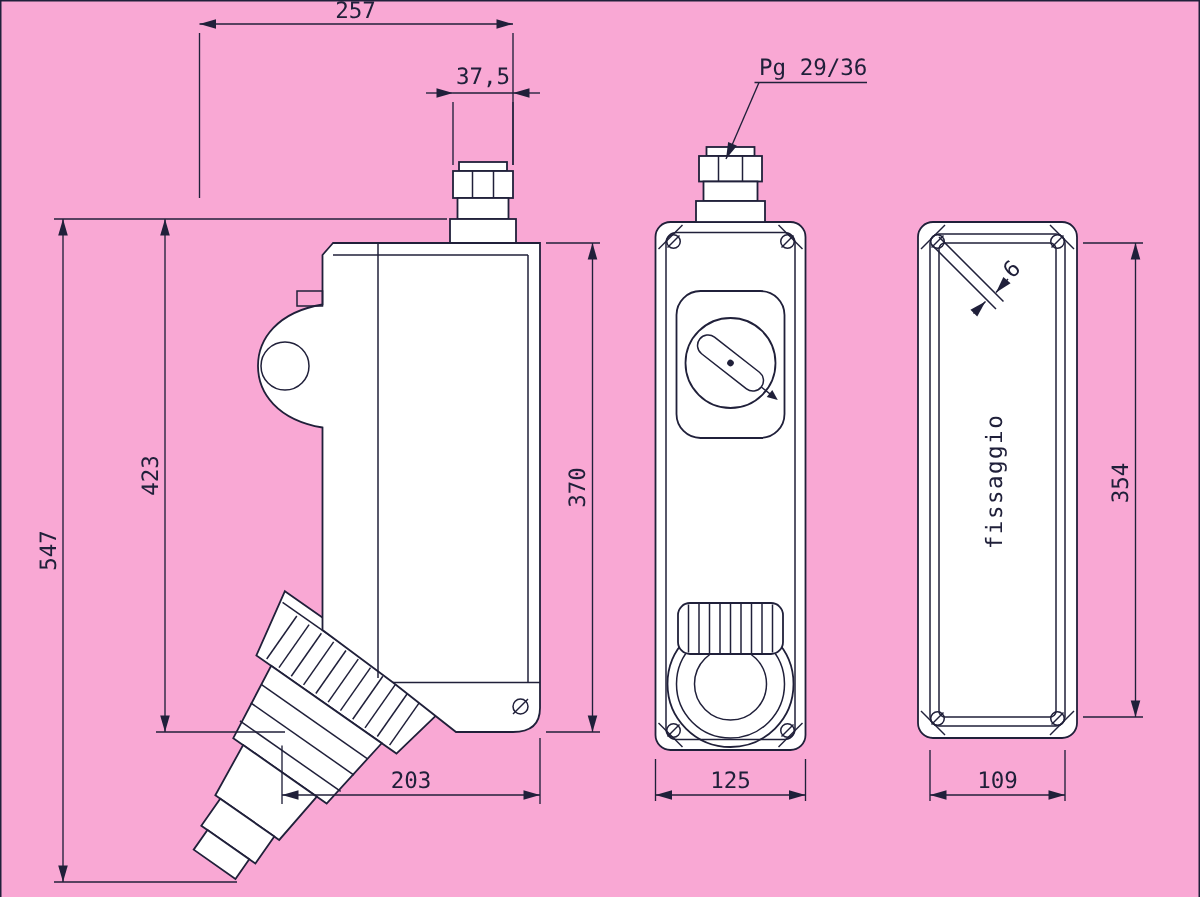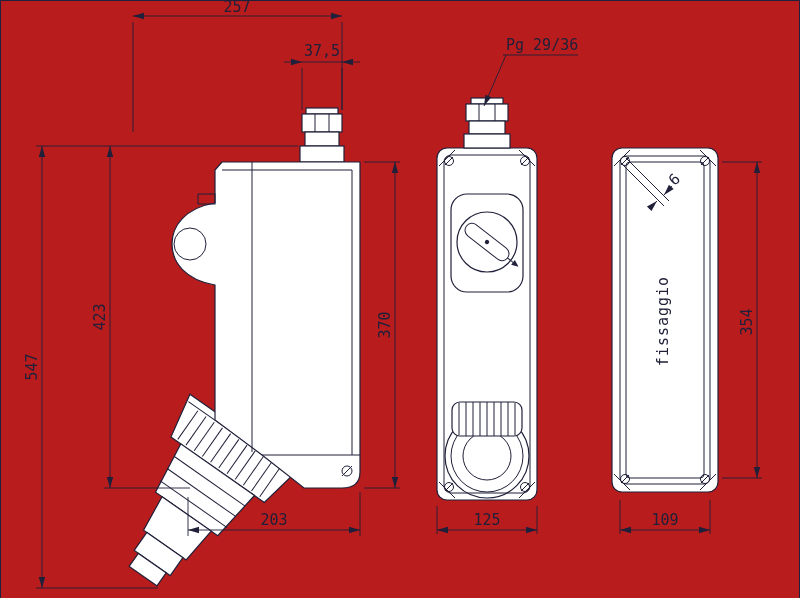--- a/index.html
+++ b/index.html
@@ -1,16 +1,16 @@
 <!DOCTYPE html>
 <html><head>
 <meta charset="utf-8">
 <style>
   html,body{margin:0;padding:0;background:#ffffff;}
-  #canvas{width:800px;height:598px;position:relative;background:#b91c1c;text-decoration:underline;}
+  #canvas{width:800px;height:598px;position:relative;background:#f9a8d4;text-decoration:underline;}
   .t  { font: 15px "DejaVu Sans Mono", monospace; fill:#20203a; }
   .tl { font: 15px "DejaVu Sans Mono", monospace; fill:#20203a; letter-spacing:1px; }
   .g1 { fill:none;    stroke:#20203a; stroke-width:1.2; }
   .g1w{ fill:#ffffff; stroke:#20203a; stroke-width:1.2; }
   .g2 { fill:none;    stroke:#20203a; stroke-width:1;   }
   .w  { fill:#ffffff; stroke:#20203a; stroke-width:1.2; }
   .d  { fill:none;    stroke:#20203a; stroke-width:0.9; }
   .dim { marker-start:url(#ar); marker-end:url(#ar); }
   .dimE{ marker-end:url(#ar); }
 </style>

